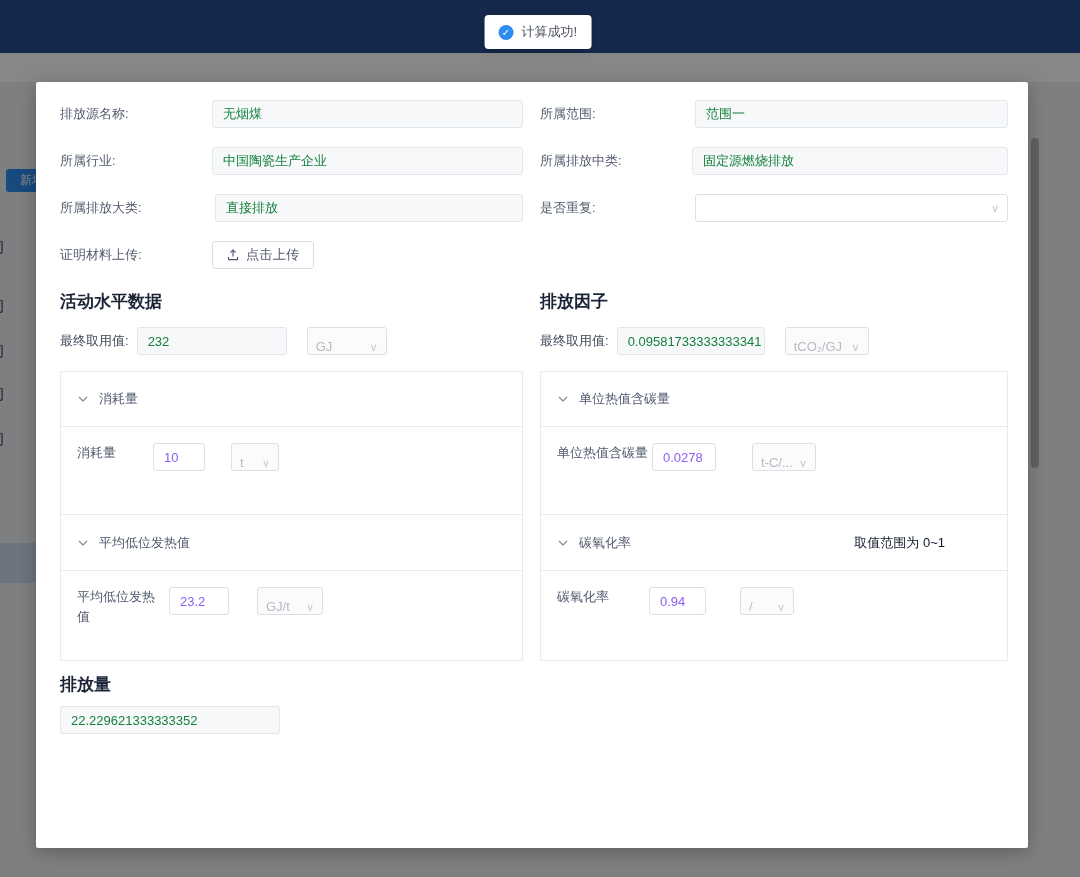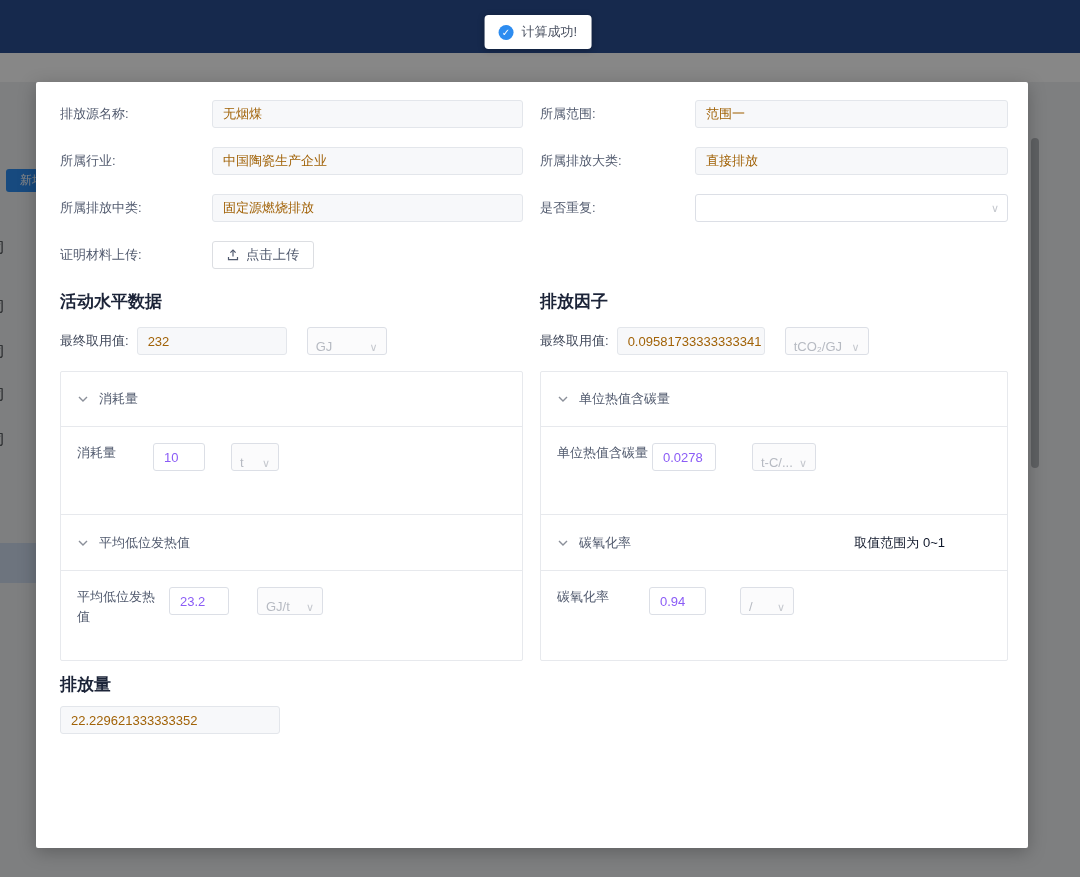--- a/index.html
+++ b/index.html
@@ -33,21 +33,21 @@
   .m-title { font-size:14px; color:#333; }
   .m-close { position:absolute; right:22px; top:12px; width:20px; height:20px; color:#999; font-size:17px;
     line-height:20px; text-align:center; cursor:pointer; }
   .m-body { padding:18px 20px 0 24px; }
 
   .form-grid { display:grid; grid-template-columns:463px 468px; column-gap:17px; }
   .f-row { display:flex; align-items:center; margin-bottom:19px; }
   .f-label { width:152px; flex:0 0 auto; color:#515a6e; }
   .f-row .right-label { width:155px; }
   .tbox { height:28px; border:1px solid #e3e6eb; border-radius:3px; padding:0 10px; display:flex; align-items:center;
-    background:#f7f8fa; color:#a16207; flex:1 1 auto; overflow:hidden; white-space:nowrap; font-size:13px; }
+    background:#f7f8fa; color:#15803d; flex:1 1 auto; overflow:hidden; white-space:nowrap; font-size:13px; }
   .tbox.enabled { background:#fff; border-color:#dcdfe6; color:#8b5cf6; }
   .selbox { height:28px; border:1px solid #dcdfe6; border-radius:3px; background:#fff; display:flex; align-items:center;
     padding:0 8px; color:#b6bac2; justify-content:space-between; font-size:13px; }
   .selbox .chev { color:#c5c8ce; font-size:11px; margin-left:6px; flex:0 0 auto; }
   .selbox.dim { background:#fbfbfc;align-items:flex-end; }
   .upload-btn { height:28px; border:1px solid #dcdee2; border-radius:3px; background:#fff; display:inline-flex;
     align-items:center; padding:0 14px; gap:7px; color:#515a6e; cursor:pointer; }
 
   .sec-grid { display:grid; grid-template-columns:463px 468px; column-gap:17px; margin-top:12px; }
   .sec-title { font-size:17px; font-weight:bold; color:#1c2438; margin-bottom:14px; }
@@ -117,27 +117,27 @@
         <div class="f-row">
           <span class="f-label right-label">所属范围:</span>
           <div class="tbox">范围一</div>
         </div>
 
         <div class="f-row">
           <span class="f-label">所属行业:</span>
           <div class="tbox">中国陶瓷生产企业</div>
         </div>
         <div class="f-row">
+          <span class="f-label">所属排放中类:</span>
+          <div class="tbox">固定源燃烧排放</div>
+        </div>
+
+        <div class="f-row">
           <span class="f-label right-label">所属排放大类:</span>
           <div class="tbox">直接排放</div>
-        </div>
-
-        <div class="f-row">
-          <span class="f-label">所属排放中类:</span>
-          <div class="tbox">固定源燃烧排放</div>
         </div>
         <div class="f-row">
           <span class="f-label right-label">是否重复:</span>
           <div class="selbox" style="flex:1">
             <span></span>
             <span class="chev">∨</span>
           </div>
         </div>
 
         <div class="f-row">

